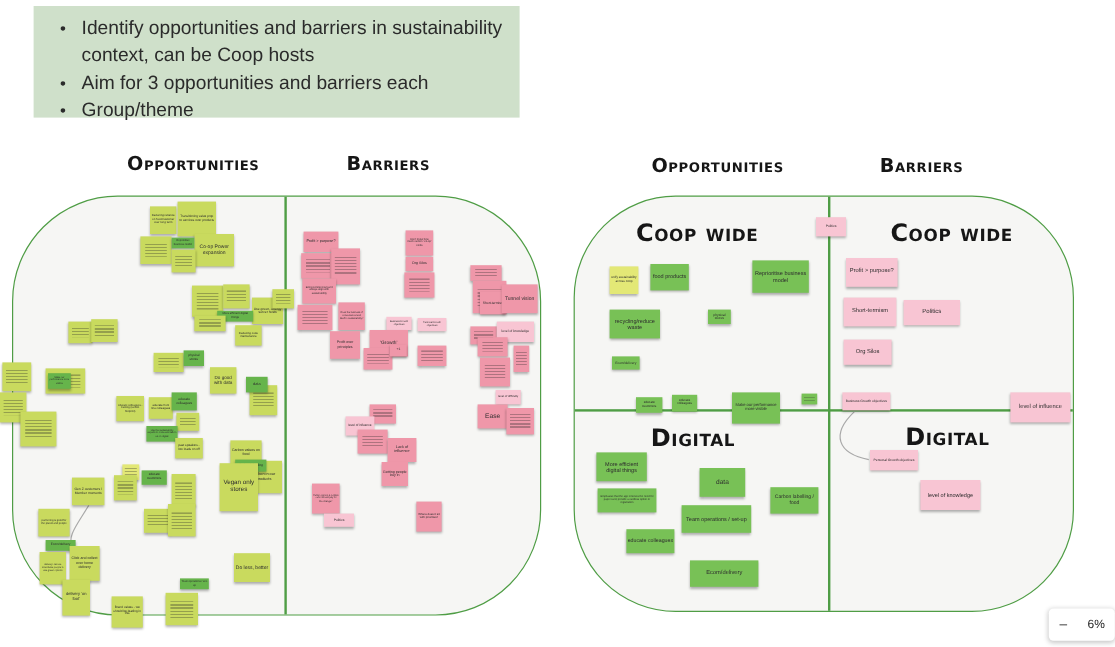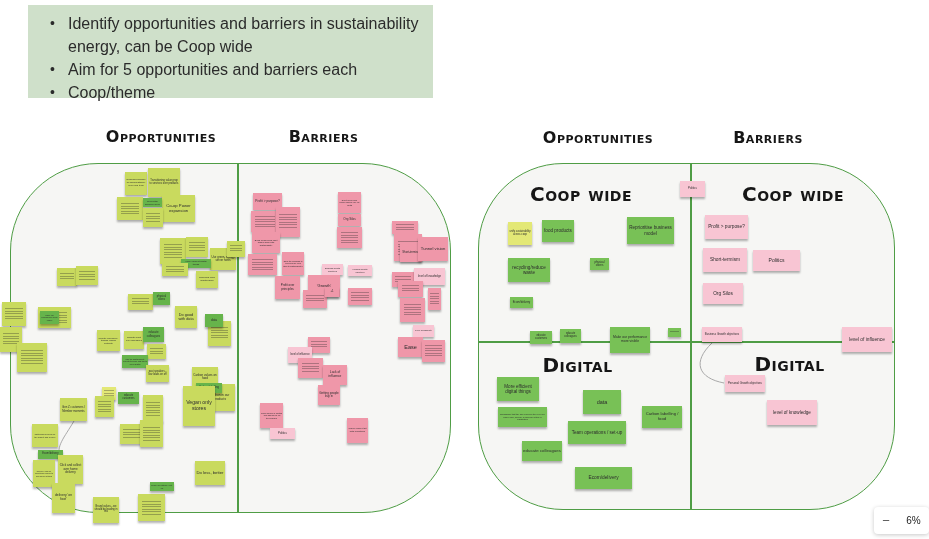--- a/index.html
+++ b/index.html
@@ -39,29 +39,29 @@
   .zoomctl .level{font-size:10px;color:#222;}
 </style>
 </head>
 <body>
 
 <div class="canvas">
 
   <div class="instr instr-left">
     <div class="instr-row">
       <span class="bullet">•</span>
-      <span>Identify opportunities and barriers in sustainability energy, can be Coop wide</span>
+      <span>Identify opportunities and barriers in sustainability context, can be Coop hosts</span>
     </div>
     <div class="instr-row">
       <span class="bullet">•</span>
-      <span>Aim for 5 opportunities and barriers each</span>
+      <span>Aim for 3 opportunities and barriers each</span>
     </div>
     <div class="instr-row">
       <span class="bullet">•</span>
-      <span>Coop/theme</span>
+      <span>Group/theme</span>
     </div>
   </div>
 
   <div class="marker h-lg" style="left:100px;top:127px;width:122px">Opportunities</div>
   <div class="marker h-lg" style="left:286px;top:127px;width:75px">Barriers</div>
   <div class="marker h-lg" style="left:537px;top:128px;width:122px">Opportunities</div>
   <div class="marker h-lg" style="left:732px;top:128px;width:72px">Barriers</div>
 
   <div class="board" style="left:10px;top:163px;width:441px;height:350px;border-radius:88px"></div>
   <div class="vline" style="left:237px;top:164px;height:348px"></div>

